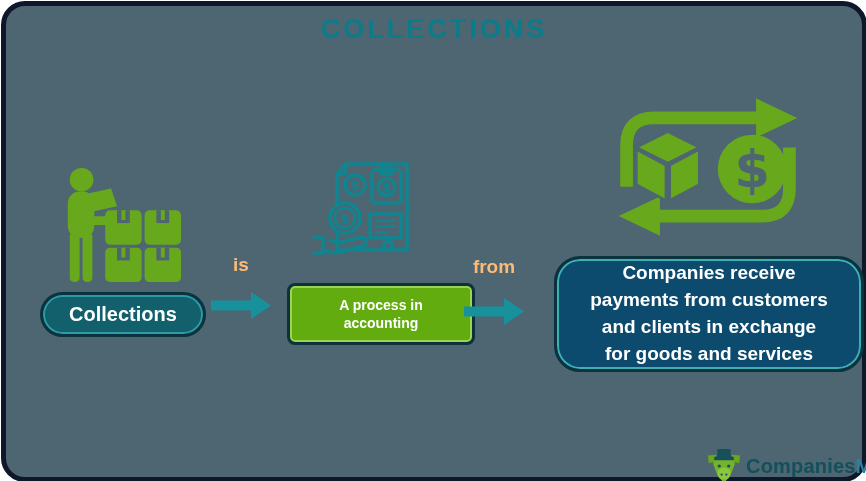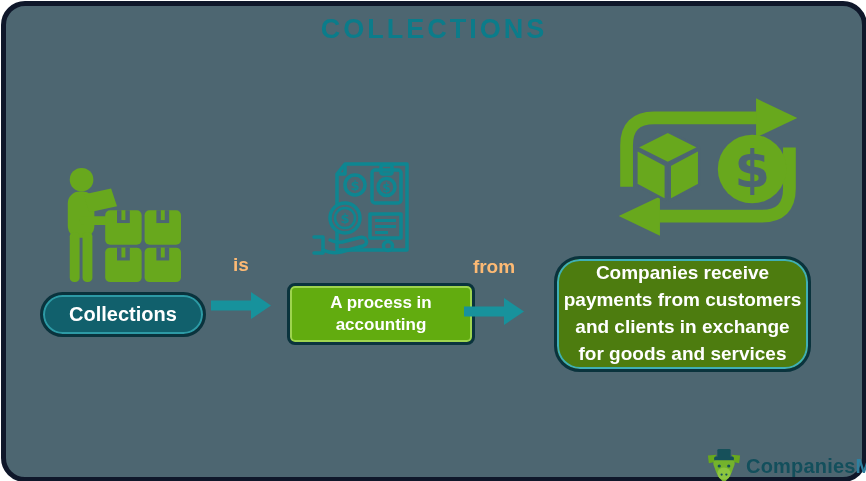--- a/index.html
+++ b/index.html
@@ -20,25 +20,25 @@
     display:flex;align-items:center;justify-content:center;text-align:center;
     color:#ffffff;font-weight:700;border:3px solid #0a333d;box-sizing:border-box;
     white-space:pre-line;
   }
   .node1{
     left:34px;top:286px;width:166px;height:45px;border-radius:23px;
     background:#11606c;box-shadow:inset 0 0 0 2px #2d9aa5;font-size:20px;
   }
   .node2{
     left:281px;top:277px;width:188px;height:62px;border-radius:8px;
-    background:#62ac0f;box-shadow:inset 0 0 0 2px #9ed44f;font-size:17px;line-height:1.3;
+    background:#62ac0f;box-shadow:inset 0 0 0 2px #9ed44f;font-size:14px;line-height:1.3;
   }
   .node3{
-    left:548px;top:250px;width:257px;height:116px;border-radius:26px;
-    background:#4d7c0f;box-shadow:inset 0 0 0 2px #3fafb6;font-size:19px;line-height:1.42;
+    left:548px;top:250px;width:310px;height:116px;border-radius:26px;
+    background:#0c4a6e;box-shadow:inset 0 0 0 2px #3fafb6;font-size:19px;line-height:1.42;
   }
   .conn-label{
     position:absolute;text-align:center;color:#fdba74;
     font-weight:700;font-size:19px;
   }
   .is-label{left:205px;top:248px;width:60px;}
   .where-label{left:440px;top:250px;width:96px;}
   .arrow1{left:205px;top:286px;}
   .arrow2{left:458px;top:292px;}
   .person-icon{left:48px;top:160px;}

